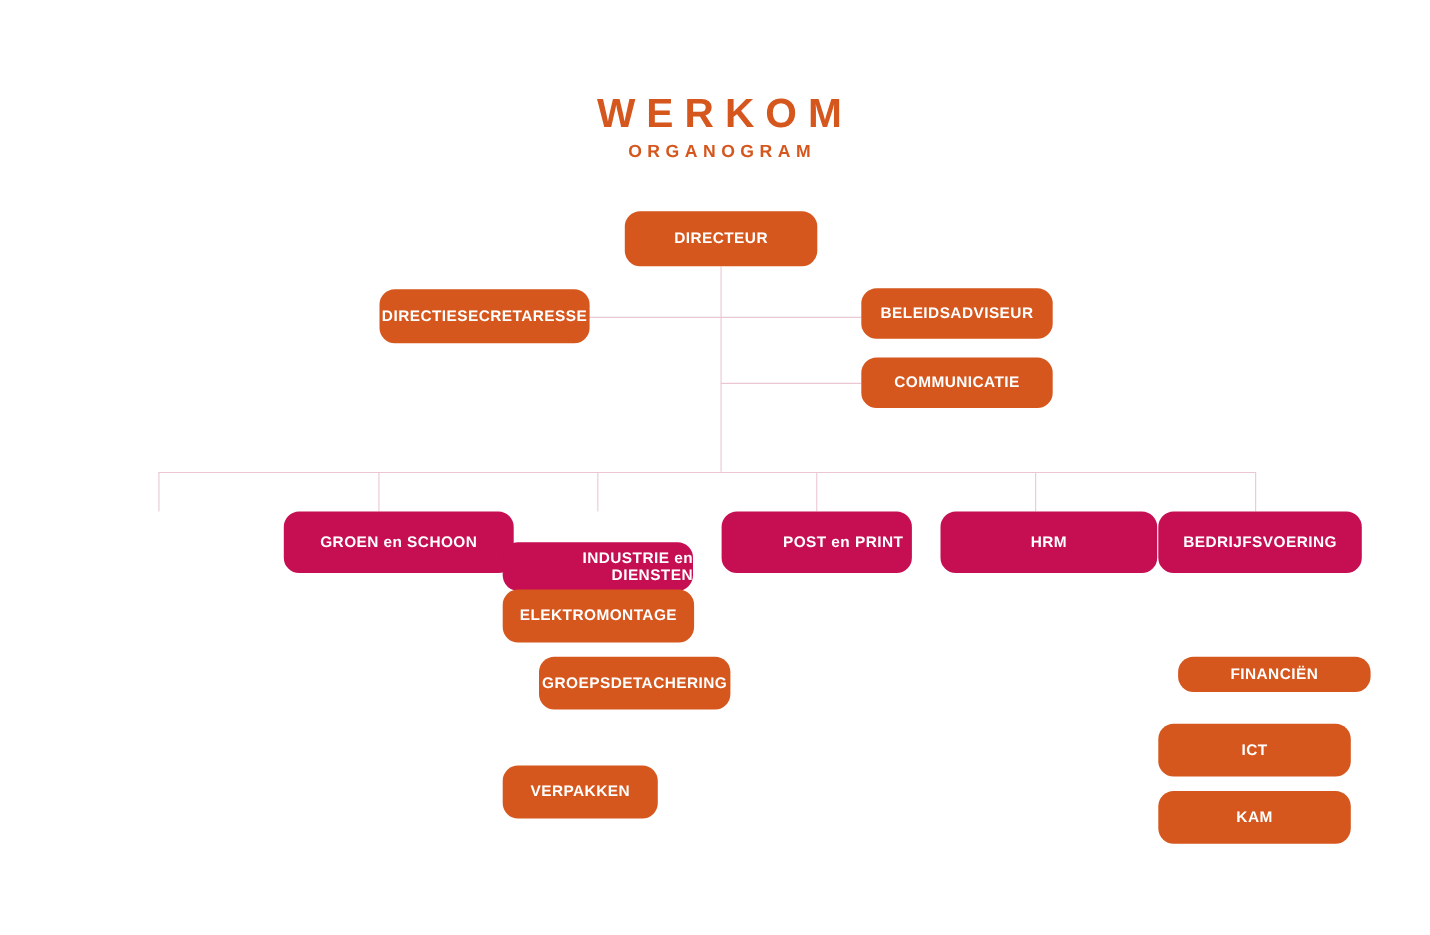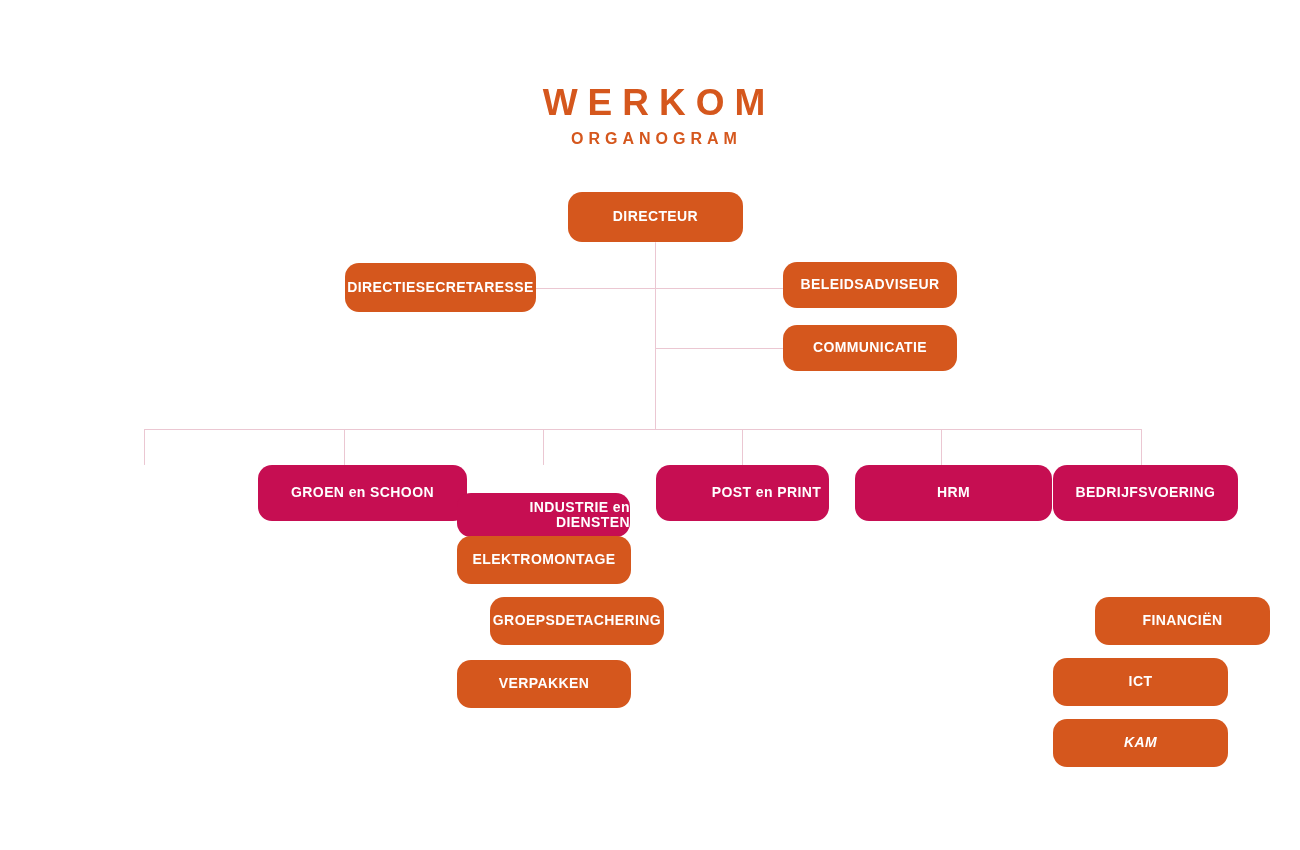--- a/index.html
+++ b/index.html
@@ -91,19 +91,19 @@
   <div class="node orange" style="left:783px; top:325px; width:174px; height:46px;">COMMUNICATIE</div>
 
   <div class="node magenta" style="left:258px; top:465px; width:209px; height:56px;">GROEN en SCHOON</div>
   <div class="node magenta" style="left:457px; top:493px; width:173px; height:44px;text-align:right;">INDUSTRIE en DIENSTEN</div>
   <div class="node magenta" style="left:656px; top:465px; width:173px; height:56px;padding-left:48px;">POST en PRINT</div>
   <div class="node magenta" style="left:855px; top:465px; width:197px; height:56px;">HRM</div>
   <div class="node magenta" style="left:1053px; top:465px; width:185px; height:56px;">BEDRIJFSVOERING</div>
 
   <div class="node orange" style="left:457px; top:536px; width:174px; height:48px;">ELEKTROMONTAGE</div>
   <div class="node orange" style="left:457px; top:597px; width:174px; height:48px;margin-left:33px;">GROEPSDETACHERING</div>
-  <div class="node orange" style="left:457px; top:660px; width:174px; height:48px;">VERPAKKEN</div>
+  <div class="node orange" style="left:457px; top:696px; width:141px; height:48px;">VERPAKKEN</div>
 
-  <div class="node orange" style="left:1095px; top:597px; width:175px; height:48px;">FINANCIËN</div>
+  <div class="node orange" style="left:1071px; top:597px; width:175px; height:32px;">FINANCIËN</div>
   <div class="node orange" style="left:1053px; top:658px; width:175px; height:48px;">ICT</div>
-  <div class="node orange" style="left:1053px; top:719px; width:175px; height:48px;font-style:italic;">KAM</div>
+  <div class="node orange" style="left:1053px; top:719px; width:175px; height:48px;">KAM</div>
 
 </div>
 
 </body></html>

